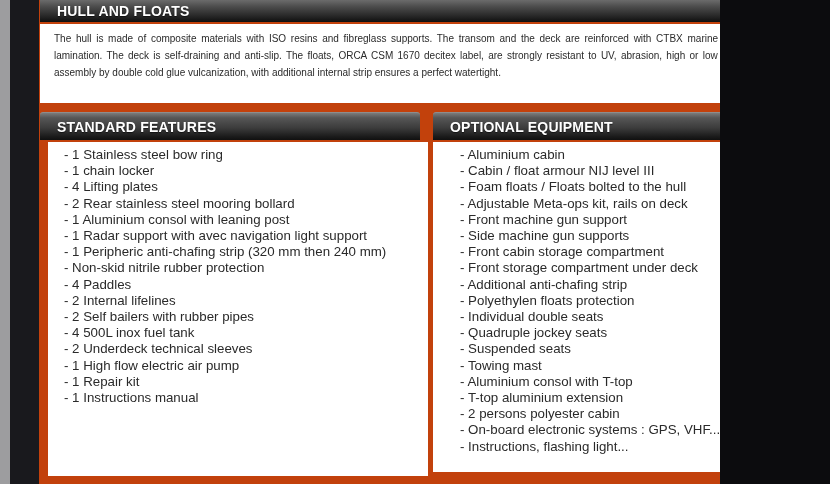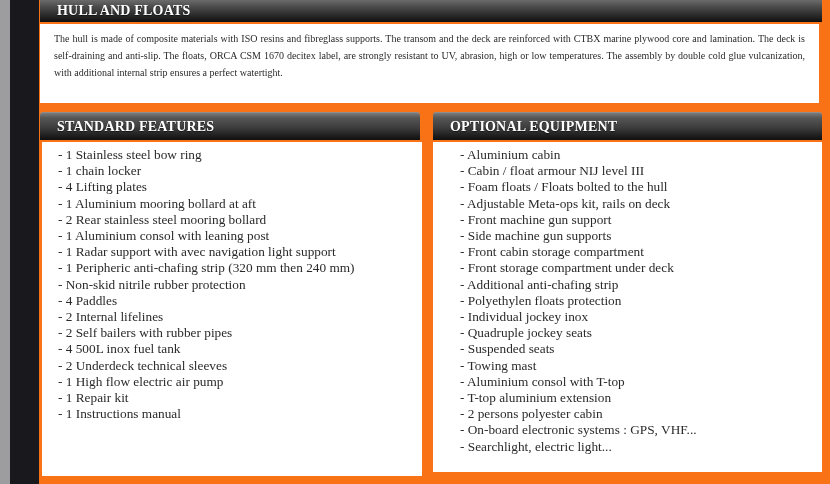--- a/index.html
+++ b/index.html
@@ -1,40 +1,40 @@
 <!DOCTYPE html>
 <html><head>
 <meta charset="utf-8">
 <style>
   html, body { margin:0; padding:0; background:#0c0c0e; }
   .sheet {
-    position:relative; width:830px; height:484px; overflow:hidden;
-    background:#f97316;
-    font-family:Liberation Serif, serif;
+    position:relative; width:720px; height:484px; overflow:hidden;
+    background:#c2410c;
+    font-family:Liberation Sans, sans-serif;
   }
   .strip-gray { position:absolute; left:0; top:0; width:10px; height:484px; background:#9d9d9f; }
   .strip-dark { position:absolute; left:10px; top:0; width:29px; height:484px; background:#19191d; }
 
   .bar {
     position:absolute; box-sizing:border-box;
     background:linear-gradient(to bottom,#7b7b7b 0%,#565656 18%,#3c3c3c 55%,#1a1a1a 88%,#101010 100%);
     border-top:1px solid #8d8d8d;
     border-radius:3px 3px 0 0;
     color:#ffffff; font-weight:bold; font-size:14px; letter-spacing:.2px;
     display:flex; align-items:center; padding-left:17px;
     text-shadow:0 1px 1px rgba(0,0,0,.6);
   }
   .bar-hull  { left:40px; top:0;     width:782px; height:22px; border-top:none; border-radius:0;
                background:linear-gradient(to bottom,#6b6b6b 0%,#4c4c4c 30%,#232323 78%,#0f0f0f 100%); }
   .bar-left  { left:40px; top:112px; width:380px; height:28px; }
   .bar-right { left:433px; top:112px; width:389px; height:28px; }
 
   .panel { position:absolute; box-sizing:border-box; background:#ffffff; color:#2a2a2a; }
   .panel-hull  { left:40px;  top:24px;  width:779px; height:79px; }
-  .panel-left  { left:42px;  top:142px; width:380px; height:334px; }
+  .panel-left  { left:48px;  top:142px; width:380px; height:334px; }
   .panel-right { left:433px; top:142px; width:389px; height:330px; }
 
   .desc {
     margin:0; padding:6px 14px 0 14px;
     font-size:10px; line-height:17px; text-align:justify;
   }
   .feature-list {
     list-style:none; margin:0; padding:5px 8px 0 16px;
     font-size:13.3px; line-height:16.2px;
   }
@@ -60,21 +60,20 @@
   </div>
   <div class="panel panel-left">
     <ul class="feature-list">
 
         <li class="feature-item">- 1 Stainless steel bow ring</li>
 
         <li class="feature-item">- 1 chain locker</li>
 
         <li class="feature-item">- 4 Lifting plates</li>
 
-        <li class="feature-item">- 1 Aluminium mooring bollard at aft</li>
 
         <li class="feature-item">- 2 Rear stainless steel mooring bollard</li>
 
         <li class="feature-item">- 1 Aluminium consol with leaning post</li>
 
         <li class="feature-item">- 1 Radar support with avec navigation light support</li>
 
 
         <li class="feature-item">- 1 Peripheric anti-chafing strip (320 mm then 240 mm)</li>
 
@@ -118,32 +117,32 @@
 
         <li class="feature-item">- Front cabin storage compartment</li>
 
         <li class="feature-item">- Front storage compartment under deck</li>
 
 
         <li class="feature-item">- Additional anti-chafing strip</li>
 
         <li class="feature-item">- Polyethylen floats protection</li>
 
-        <li class="feature-item">- Individual jockey inox</li>
+        <li class="feature-item">- Individual double seats</li>
 
         <li class="feature-item">- Quadruple jockey seats</li>
 
         <li class="feature-item">- Suspended seats</li>
 
         <li class="feature-item">- Towing mast</li>
 
         <li class="feature-item">- Aluminium consol with T-top</li>
 
         <li class="feature-item">- T-top aluminium extension</li>
 
         <li class="feature-item">- 2 persons polyester cabin</li>
 
         <li class="feature-item">- On-board electronic systems : GPS, VHF...</li>
 
-        <li class="feature-item">- Searchlight, electric light...</li>
+        <li class="feature-item">- Instructions, flashing light...</li>
       </ul>
   </div>
 </div>
 
 </body></html>

